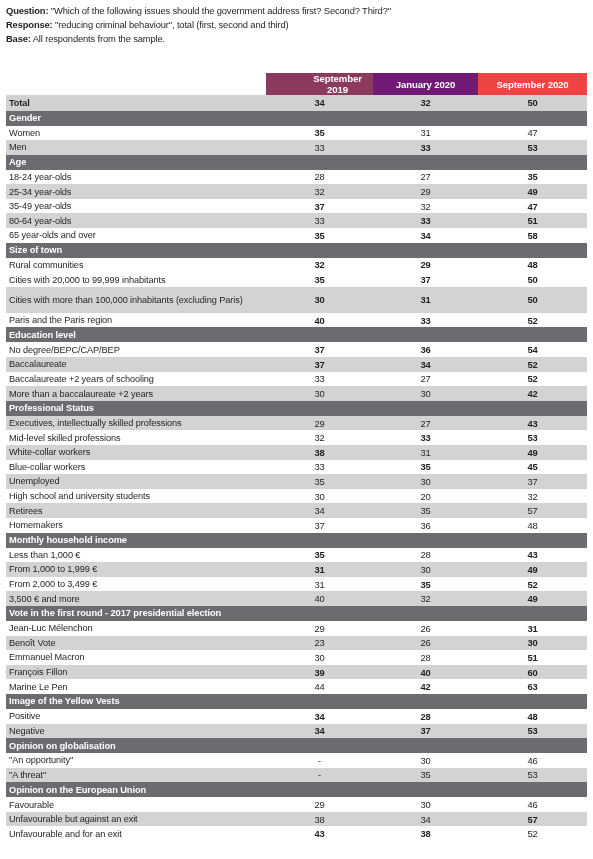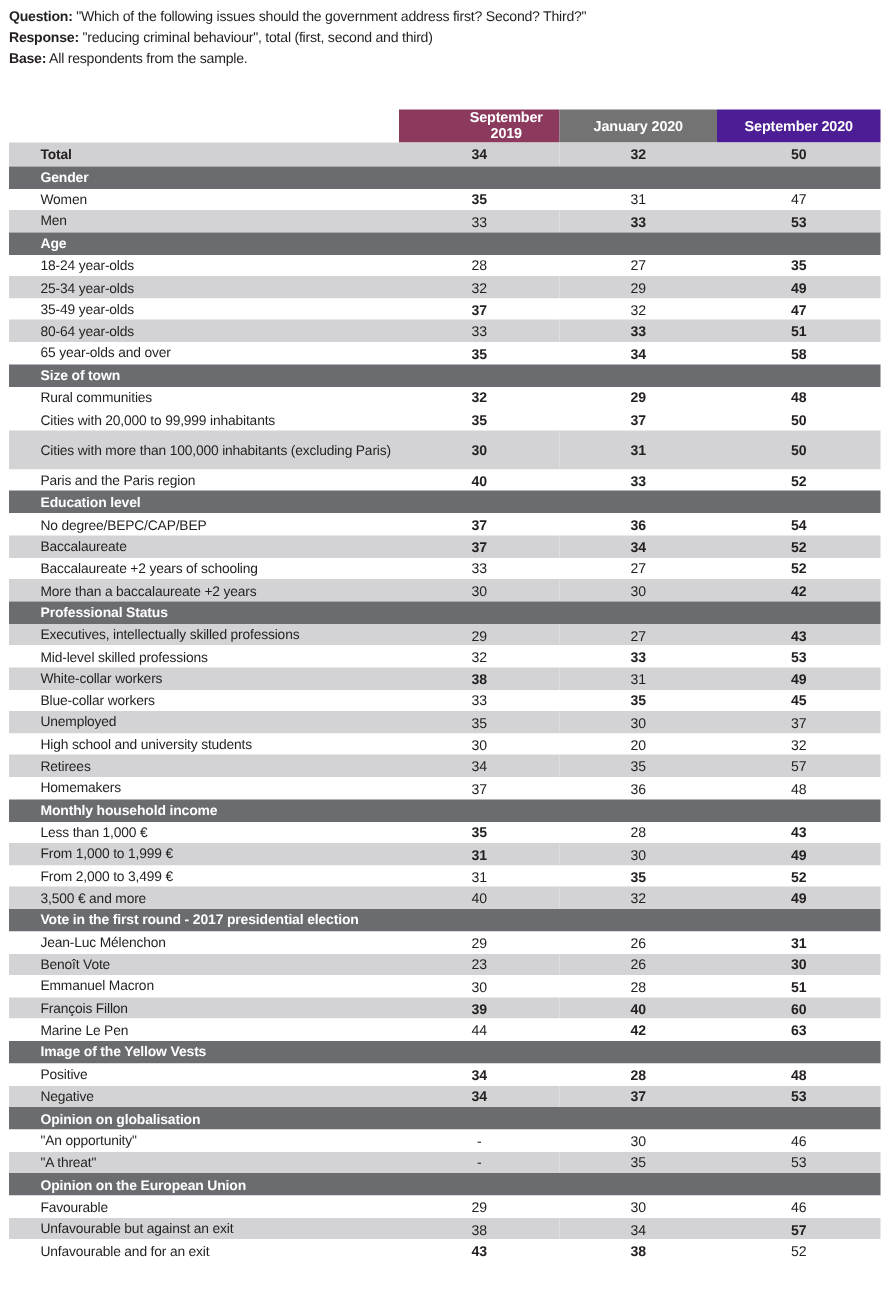--- a/index.html
+++ b/index.html
@@ -58,31 +58,31 @@
     height: 21px;
     vertical-align: middle;
     color: #ffffff;
     font-size: 9.6px;
     font-weight: bold;
     text-align: center;
     letter-spacing: -0.1px;
   }
   th.blank-head { background: #ffffff; }
   th.h-sep2019 { background: #8b3a5d; padding-left: 36px; }
-  th.h-jan2020 { background: #737373; }
-  th.h-sep2020 { background: #4c1d95; }
+  th.h-jan2020 { background: #701a75; }
+  th.h-sep2020 { background: #ef4444; }
 
   tbody td {
     padding: 0 0 0 0;
     height: 14.6px;
     vertical-align: middle;
     letter-spacing: -0.1px;
   }
   td.label {
-    padding-left: 21px;
+    padding-left: 3px;
     text-align: left;
     white-space: normal;
   }
   td.val {
     text-align: center;
     font-size: 9.4px;
   }
 
   
   tr.r-total td {

